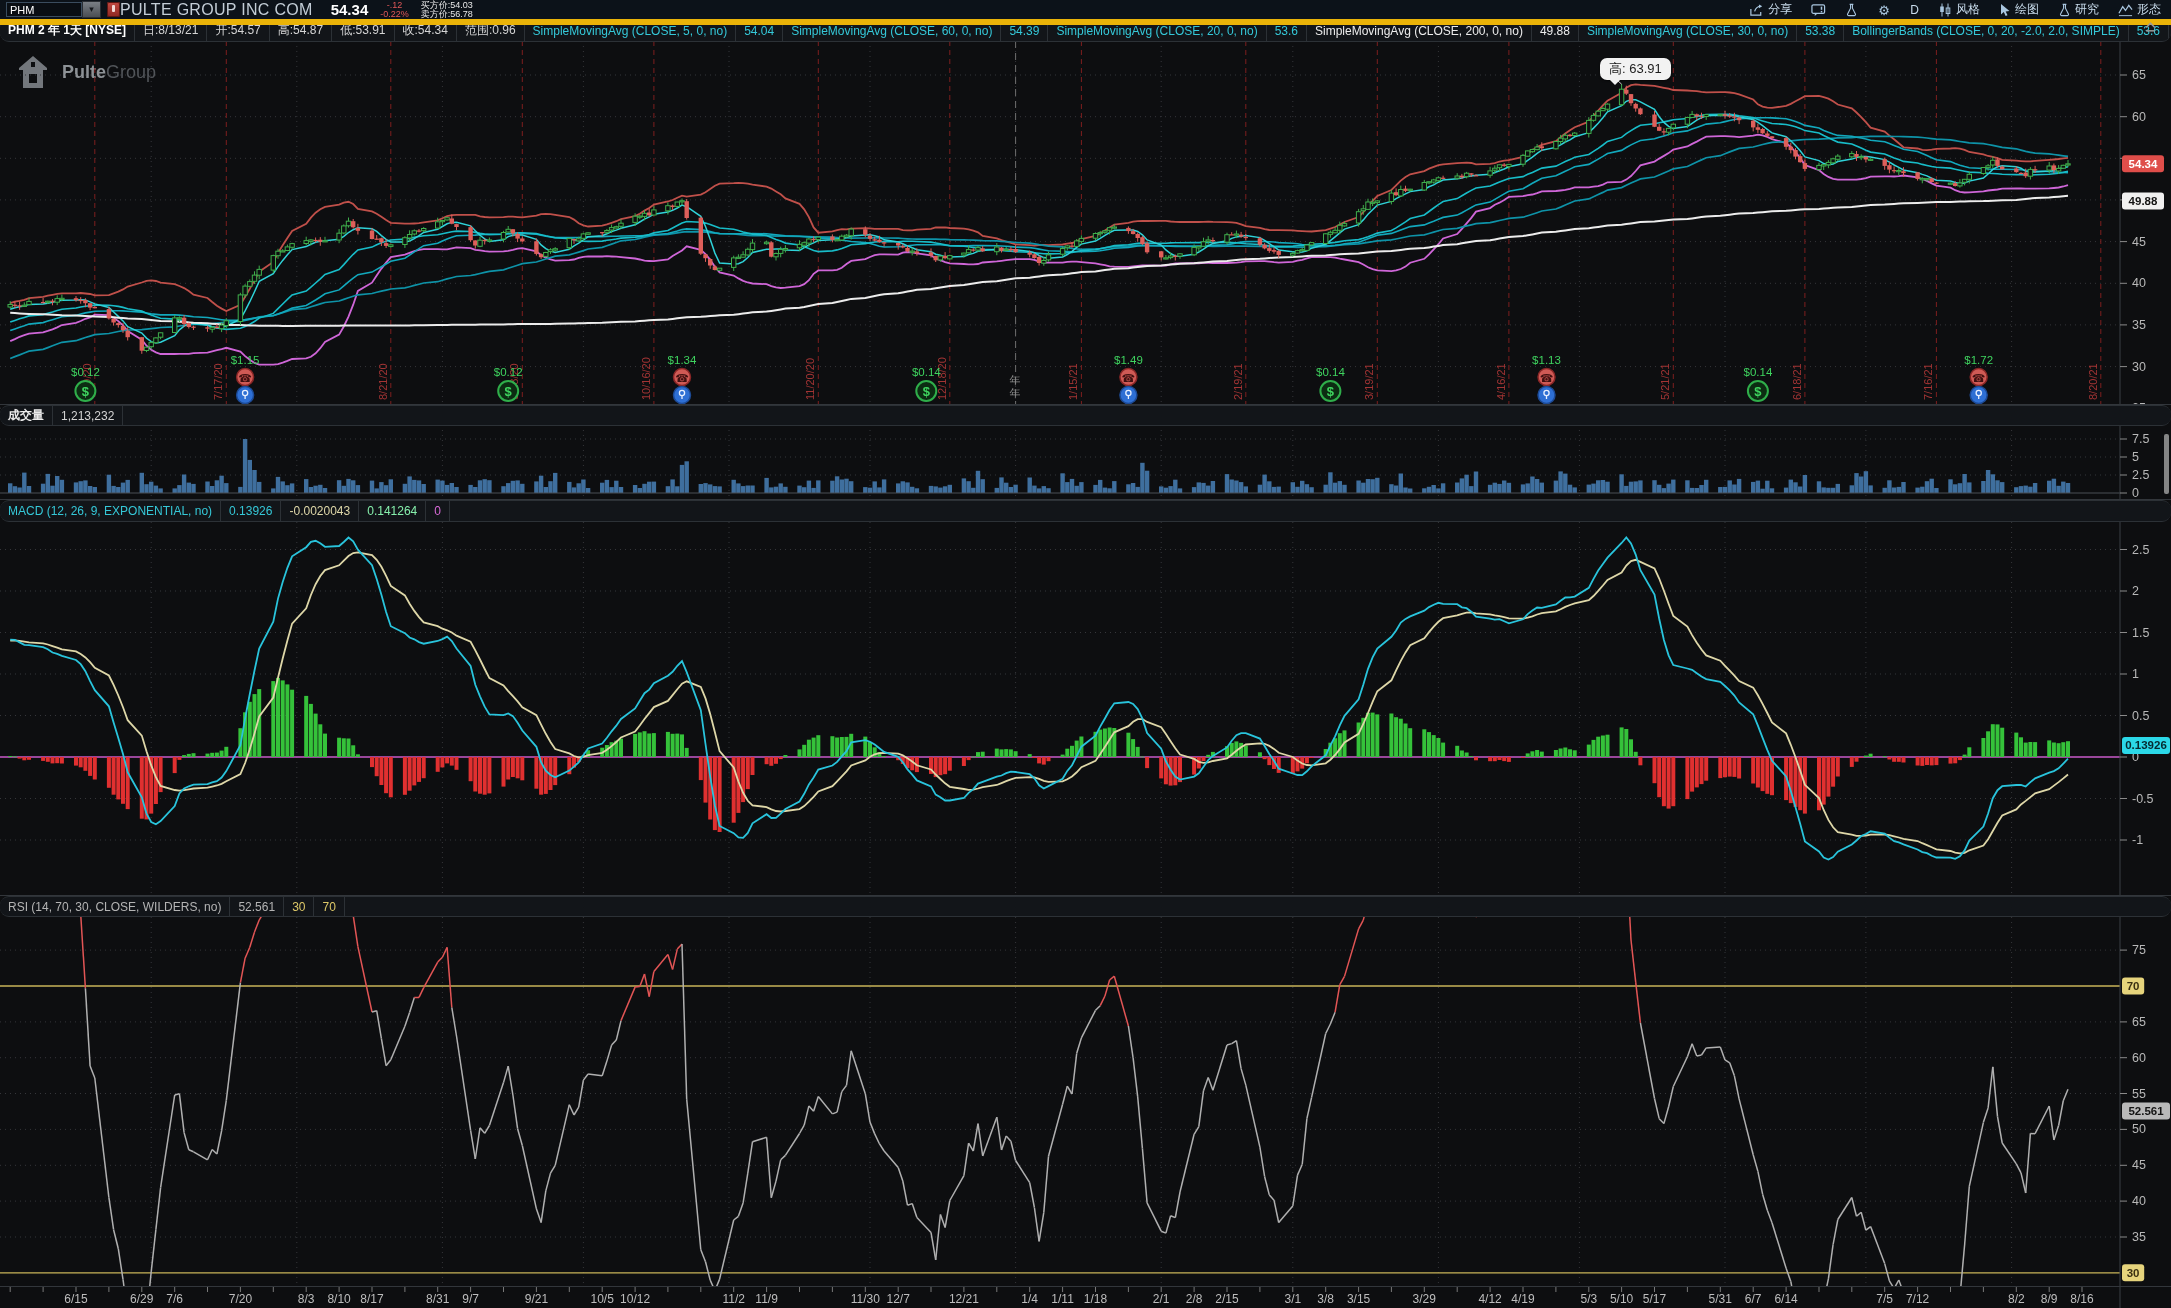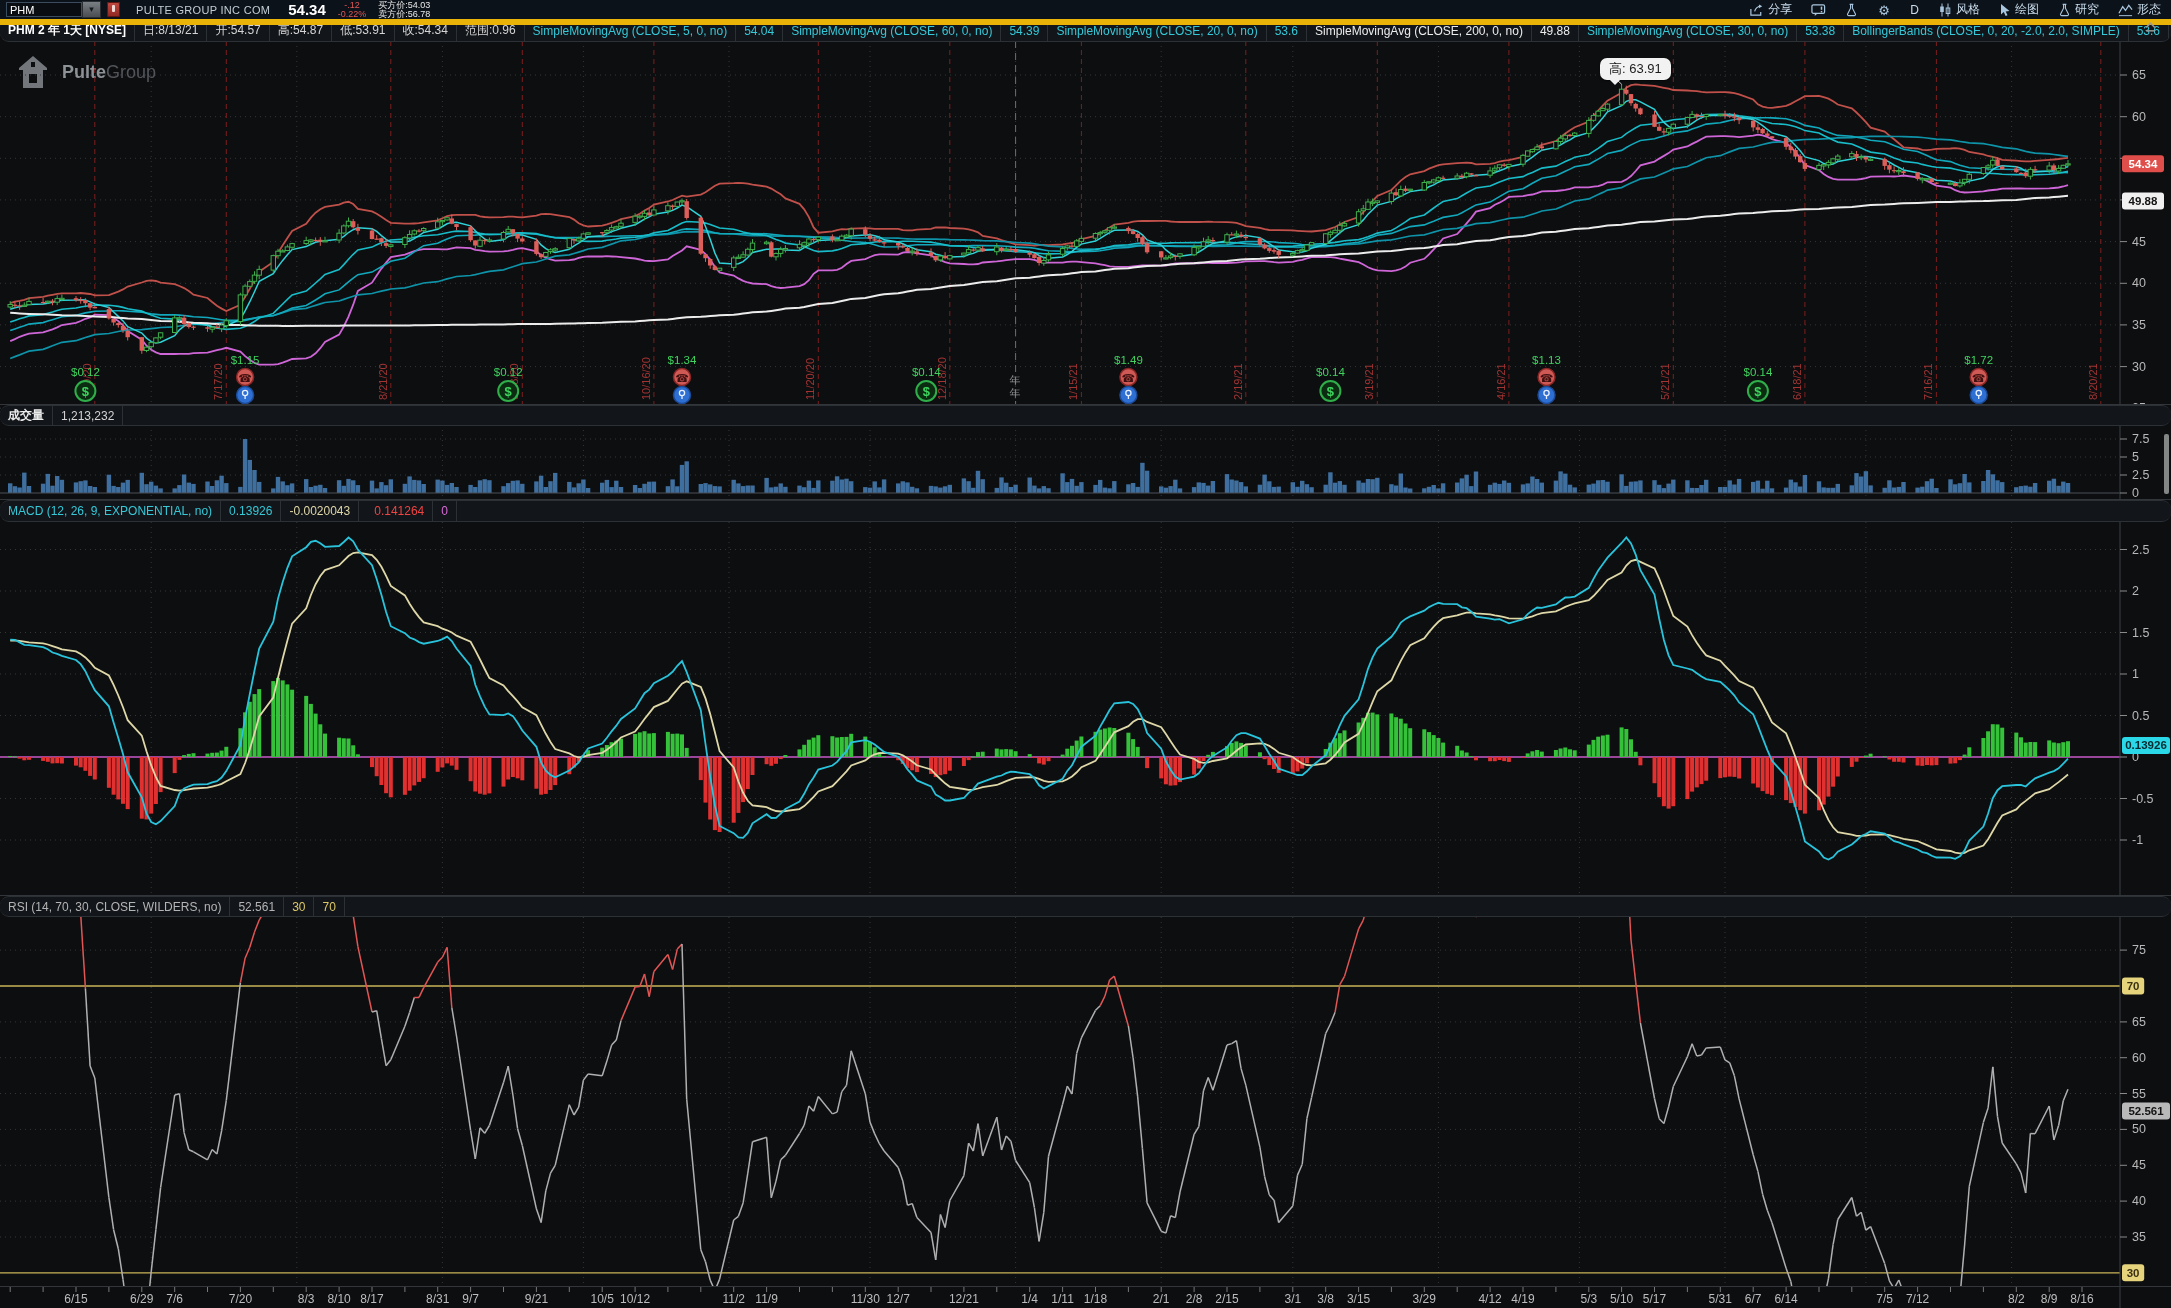--- a/index.html
+++ b/index.html
@@ -11,36 +11,36 @@
   .symwrap{display:flex;align-items:center;margin-left:6px;height:15px;}
   .symwrap input{width:68px;height:13px;background:#0a0e13;border:1px solid #3a4c5e;color:#fff;
           font-size:11px;font-family:"Liberation Sans",sans-serif;padding:0 3px;outline:none;
           background:linear-gradient(#0a0e13,#0a0e13);}
   .symwrap input::selection{background:#2a5d94;}
   .ddbtn{width:17px;height:15px;background:linear-gradient(#7a7f85,#4a4e53);border:1px solid #2a2e33;
          color:#15181c;font-size:9px;line-height:14px;text-align:center;cursor:pointer;}
   .alert{width:13px;height:15px;background:linear-gradient(#c24a42,#8e2721);border-radius:2px;margin-left:6px;
          box-shadow:inset 0 0 0 1px #5e1713;position:relative;cursor:pointer;}
   .alert:after{content:"";position:absolute;left:5px;top:3px;width:3px;height:7px;background:#f2d9d6;border-radius:1px;}
-  .company{margin-left:16px;font-size:11px;color:#c3cdd6;letter-spacing:.3px;}
+  .company{font-size:16px;color:#c3cdd6;letter-spacing:.3px;}
   .last{margin-left:18px;font-size:15px;font-weight:bold;color:#fff;}
   .chg{margin-left:12px;font-size:9px;line-height:9px;color:#e05858;text-align:center;}
   .ba{margin-left:12px;font-size:9px;line-height:9px;color:#e8e8e8;}
   .tools{margin-left:auto;display:flex;align-items:center;gap:7px;padding-right:4px;}
   .tool{display:flex;align-items:center;gap:4px;color:#c9dcec;font-size:12px;padding:16px 6px;height:31px;
         cursor:pointer;white-space:nowrap;}
   .tool .ticon{display:flex;align-items:center;}
   
   .hdr{position:absolute;left:0;width:2171px;display:flex;align-items:stretch;background:#121519;
        border-top:1px solid #2c3136;border-bottom:1px solid #2c3136;z-index:5;overflow:hidden;border-radius:9px;}
   .cell{padding:0 8px;border-right:1px solid #2c3136;font-size:12px;white-space:nowrap;color:#d4d4d4;
         display:flex;align-items:center;}
   .c-title{font-weight:bold;color:#fff;}
   .c-cyan{color:#35c8d8;} .c-white{color:#ececec;} .c-magenta{color:#d86ad8;}
-  .c-yellow{color:#ddc868;} .c-green{color:#ef4444;margin-left:7px;} .c-khaki{color:#ded7a8;} .c-gray{color:#b4b4b4;}
+  .c-yellow{color:#ddc868;} .c-green{color:#86efac;} .c-khaki{color:#ded7a8;} .c-gray{color:#b4b4b4;}
   .b{font-weight:bold;text-align:center;}
   .hdr-right{margin-left:auto;display:flex;align-items:center;padding-right:8px;}
   
   #chart{position:absolute;left:0;top:0;z-index:1;}
   #chart text{font-family:"Liberation Sans",sans-serif;}
   .wm{position:absolute;left:16px;top:54px;z-index:0;display:flex;align-items:center;opacity:.8;}
   .wm .wtxt{font-size:18px;font-weight:bold;margin-left:12px;}
   .wm .w1{color:#aeb3b8;} .wm .w2{color:#63676c;font-weight:normal;}
   .hilabel{position:absolute;left:1600px;top:58px;background:#f2f2f2;color:#1c1c1c;font-size:13px;
            padding:2px 9px;border-radius:7px;z-index:4;box-shadow:0 1px 2px #0008;}

